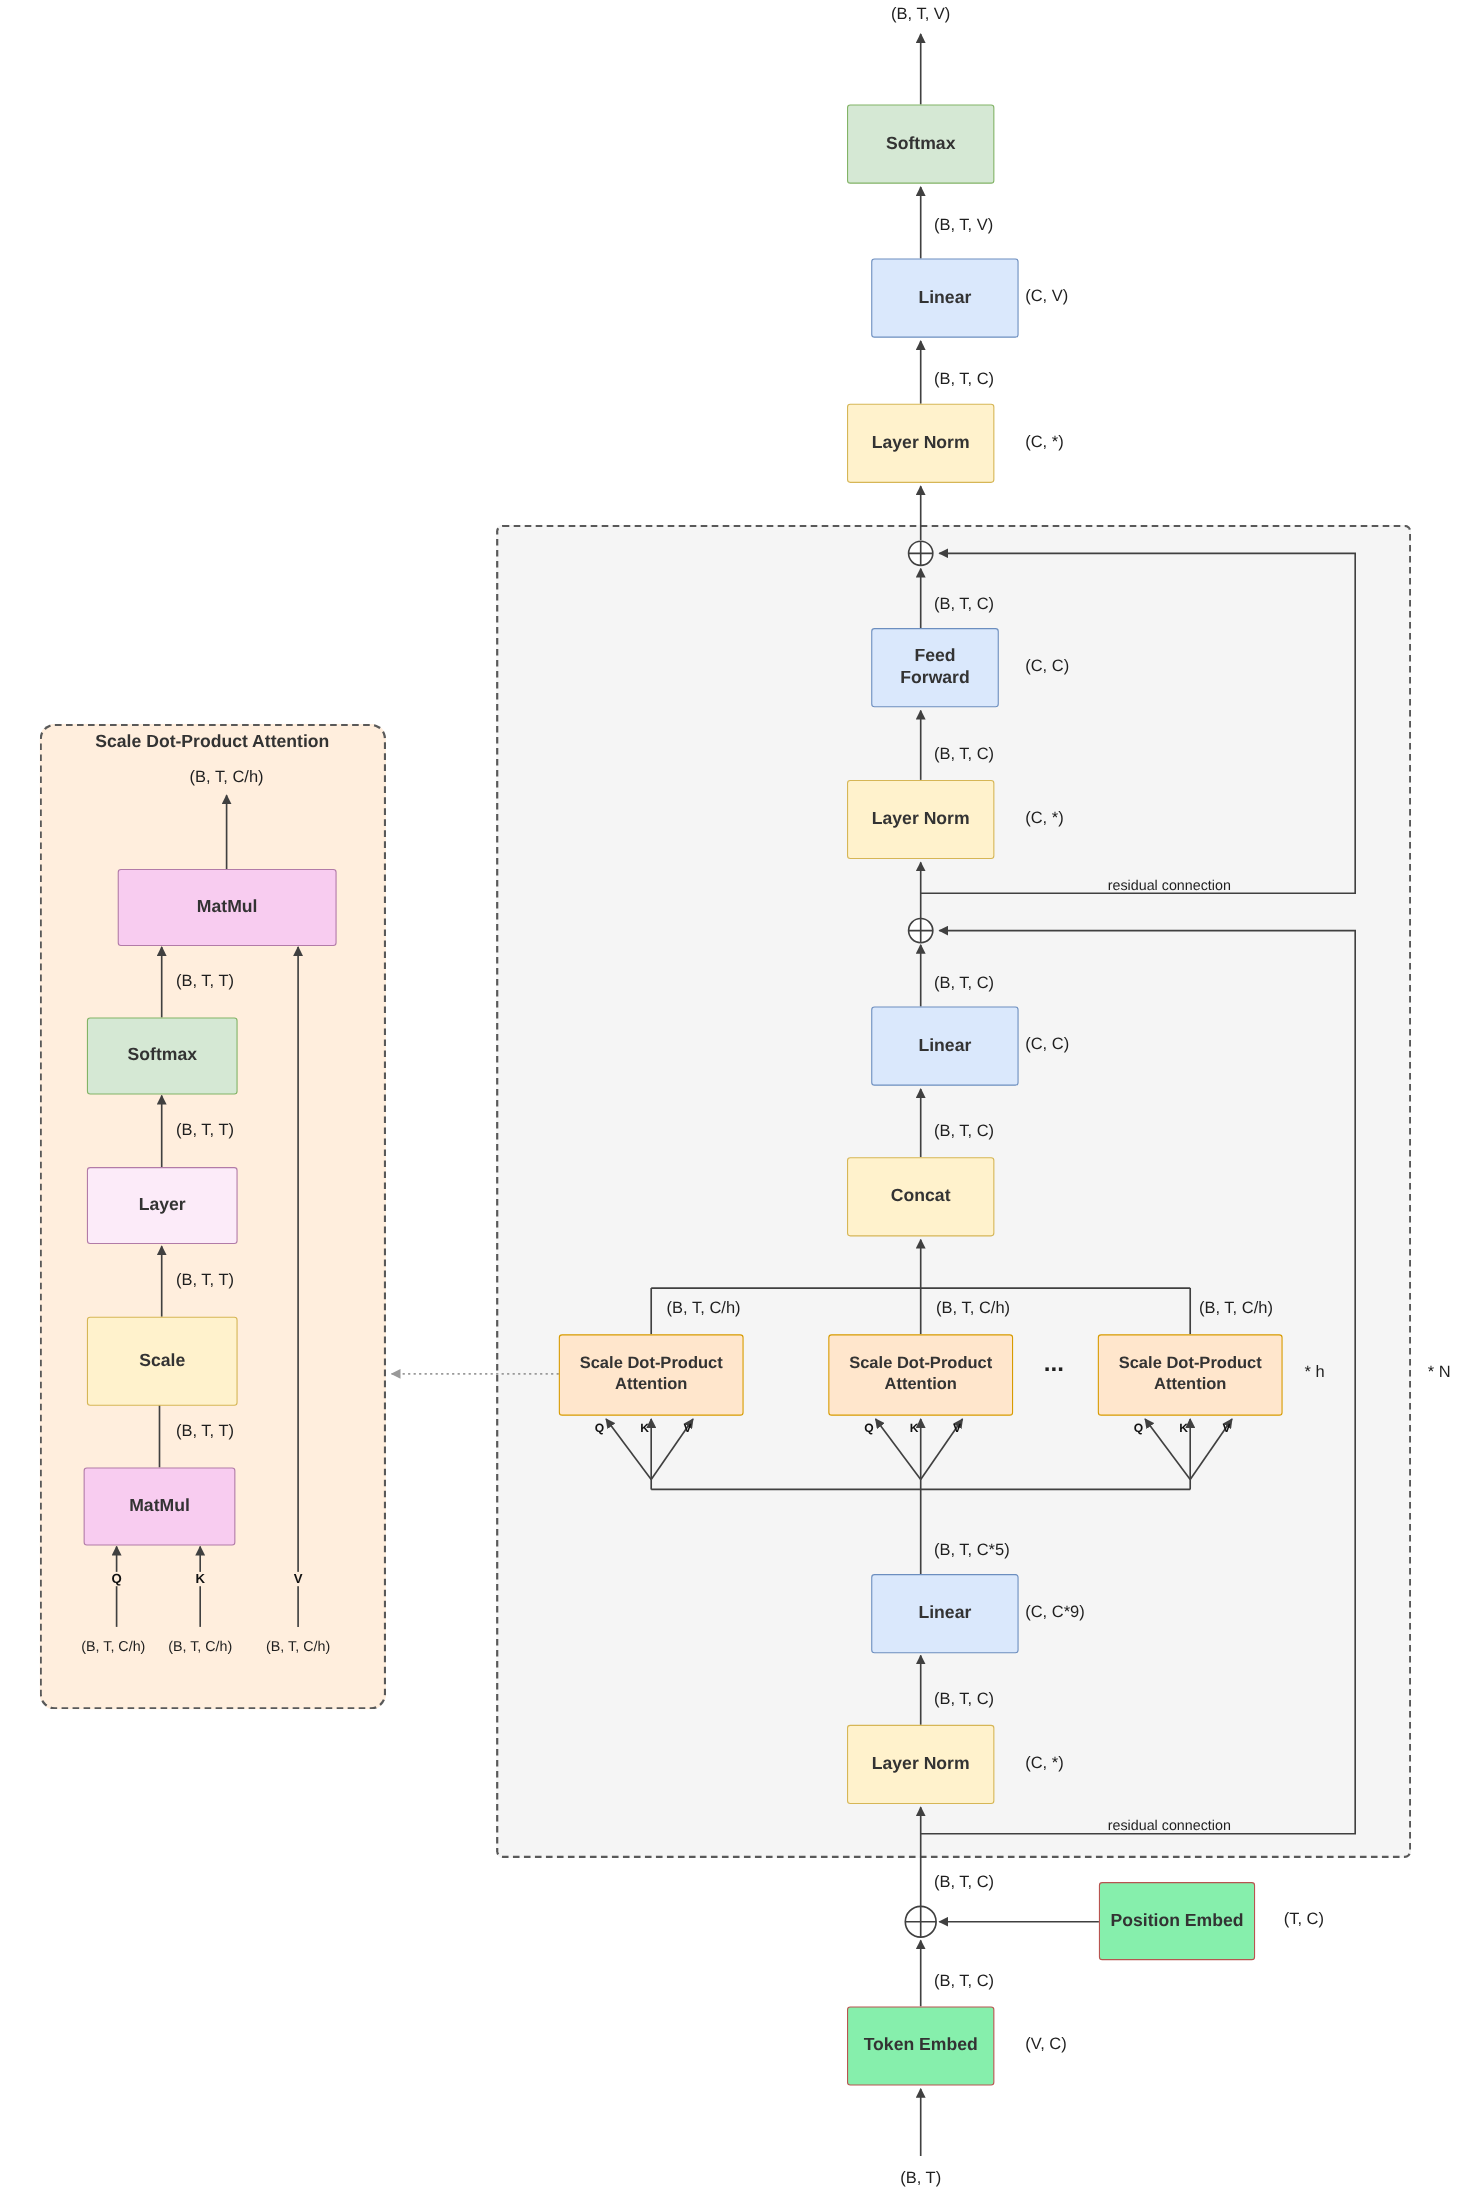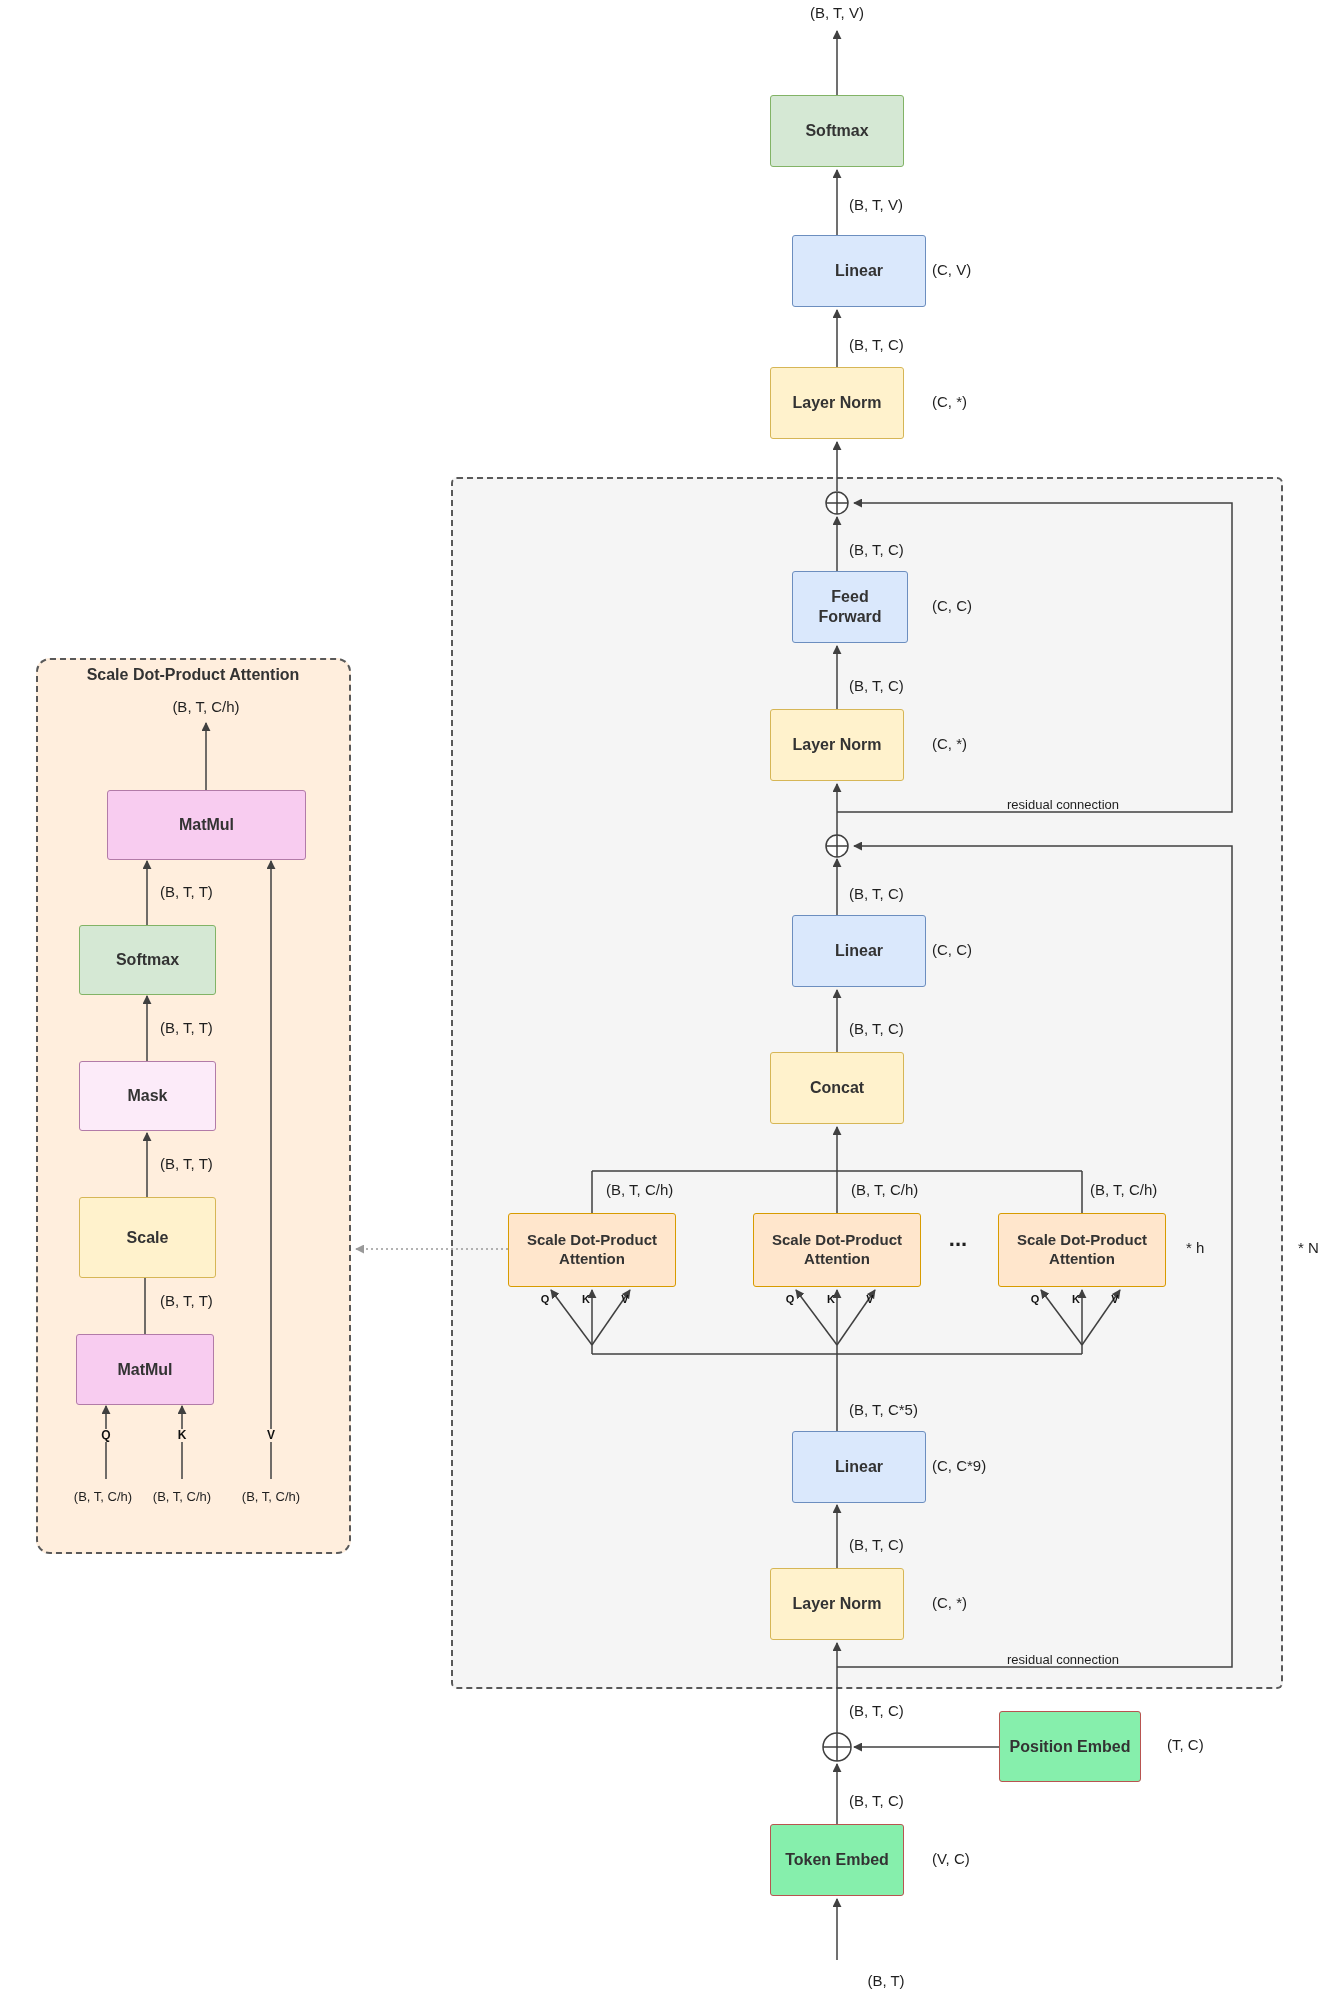--- a/index.html
+++ b/index.html
@@ -134,21 +134,21 @@
   <div class="lbl" style="left:849px;top:677px">(B, T, C)</div>
   <div class="lbl" style="left:849px;top:885px">(B, T, C)</div>
   <div class="lbl" style="left:849px;top:1020px">(B, T, C)</div>
   <div class="lbl" style="left:606px;top:1181px">(B, T, C/h)</div>
   <div class="lbl" style="left:851px;top:1181px">(B, T, C/h)</div>
   <div class="lbl" style="left:1090px;top:1181px">(B, T, C/h)</div>
   <div class="lbl" style="left:849px;top:1401px">(B, T, C*5)</div>
   <div class="lbl" style="left:849px;top:1536px">(B, T, C)</div>
   <div class="lbl" style="left:849px;top:1702px">(B, T, C)</div>
   <div class="lbl" style="left:849px;top:1792px">(B, T, C)</div>
-  <div class="lbl center" style="left:886px;top:1972px">(B, T)</div>
+  <div class="lbl center" style="left:837px;top:1972px">(B, T)</div>
 
   <div class="lbl" style="left:932px;top:261px">(C, V)</div>
   <div class="lbl" style="left:932px;top:393px">(C, *)</div>
   <div class="lbl" style="left:932px;top:597px">(C, C)</div>
   <div class="lbl" style="left:932px;top:735px">(C, *)</div>
   <div class="lbl" style="left:932px;top:941px">(C, C)</div>
   <div class="lbl" style="left:932px;top:1457px">(C, C*9)</div>
   <div class="lbl" style="left:932px;top:1594px">(C, *)</div>
   <div class="lbl" style="left:1167px;top:1736px">(T, C)</div>
   <div class="lbl" style="left:932px;top:1850px">(V, C)</div>
@@ -167,21 +167,21 @@
   <div class="qkv-lbl" style="left:870px;top:1293px">V</div>
   <div class="qkv-lbl" style="left:1035px;top:1293px">Q</div>
   <div class="qkv-lbl" style="left:1076px;top:1293px">K</div>
   <div class="qkv-lbl" style="left:1115px;top:1293px">V</div>
 
   <div class="lbl title" style="left:193px;top:666px">Scale Dot-Product Attention</div>
   <div class="lbl center" style="left:206px;top:698px">(B, T, C/h)</div>
 
   <div class="box pink" style="left:107px;top:790px;width:199px;height:70px">MatMul</div>
   <div class="box green" style="left:79px;top:925px;width:137px;height:70px">Softmax</div>
-  <div class="box palepink" style="left:79px;top:1061px;width:137px;height:70px">Mask</div>
+  <div class="box palepink" style="left:79px;top:1061px;width:137px;height:70px">Layer</div>
   <div class="box yellow" style="left:79px;top:1197px;width:137px;height:81px">Scale</div>
   <div class="box pink" style="left:76px;top:1334px;width:138px;height:71px">MatMul</div>
 
   <div class="lbl" style="left:160px;top:883px">(B, T, T)</div>
   <div class="lbl" style="left:160px;top:1019px">(B, T, T)</div>
   <div class="lbl" style="left:160px;top:1155px">(B, T, T)</div>
   <div class="lbl" style="left:160px;top:1292px">(B, T, T)</div>
 
   <div class="qkv-lbl onpanel" style="left:106px;top:1429px">Q</div>
   <div class="qkv-lbl onpanel" style="left:182px;top:1429px">K</div>

